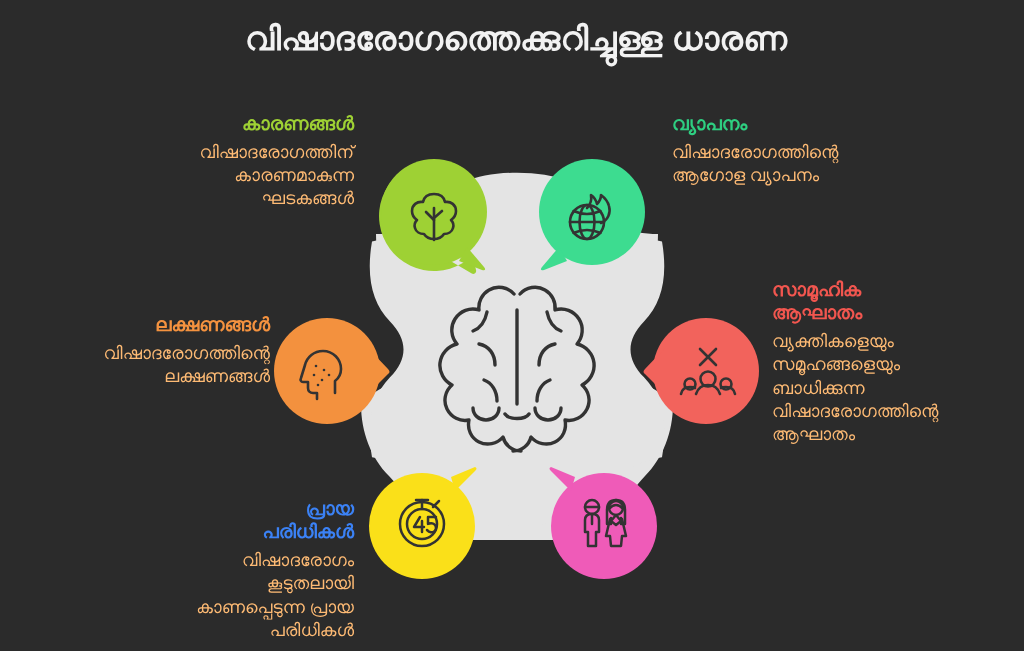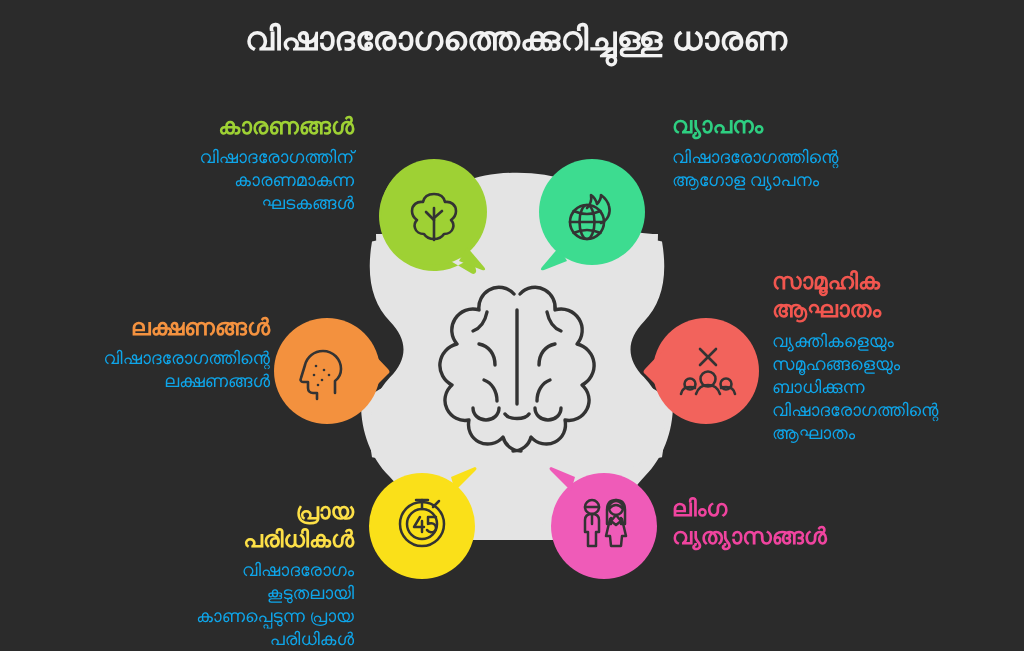--- a/index.html
+++ b/index.html
@@ -32,41 +32,41 @@
     font-weight: bold;
     letter-spacing: 0.2px;
     line-height: 1.25;
   }
 
   
   .block {
     position: absolute;
   }
   .block .heading {
-    font-size: 23px;
+    font-size: 19px;
     font-weight: bold;
     line-height: 1.22;
     margin: 0 0 6px 0;
   }
   .block .desc {
     font-size: 17.5px;
-    color: #0ea5e9;
+    color: #fdba74;
     line-height: 1.32;
     margin: 0;
     font-weight: normal;
   }
   .align-right { text-align: right; }
   .align-left  { text-align: left; font-family: Liberation Serif, serif; }
 
   
   #block-causes   { left: 18px;  top: 112px; width: 336px; }
   #block-symptoms { left: 8px;   top: 313px; width: 262px; }
   #block-age      { left: 108px; top: 497px; width: 246px; }
   #block-spread   { left: 672px; top: 112px; width: 320px; }
-  #block-social   { left: 772px; top: 268px; width: 248px; }
+  #block-social   { left: 772px; top: 278px; width: 248px; }
   #block-gender   { left: 672px; top: 495px; width: 300px; }
 
   
   #wheel {
     position: absolute;
     left: 332px;
     top: 170px;
     width: 370px;
     height: 370px;
   }
@@ -336,21 +336,21 @@
 ഘടകങ്ങൾ</div>
   </div>
 
   <div class="block align-right" id="block-symptoms">
     <div class="heading" style="color: rgb(244, 146, 63);">ലക്ഷണങ്ങൾ</div>
     <div class="desc" style="white-space: pre-line;">വിഷാദരോഗത്തിന്റെ
 ലക്ഷണങ്ങൾ</div>
   </div>
 
   <div class="block align-right" id="block-age">
-    <div class="heading" style="white-space: pre-line; color: #fde047;">പ്രായ
+    <div class="heading" style="white-space: pre-line; color: #3b82f6;">പ്രായ
 പരിധികൾ</div>
     <div class="desc" style="white-space: pre-line;">വിഷാദരോഗം
 കൂടുതലായി
 കാണപ്പെടുന്ന പ്രായ
 പരിധികൾ</div>
   </div>
 
   <div class="block align-left" id="block-spread">
     <div class="heading" style="color: rgb(46, 207, 129);">വ്യാപനം</div>
     <div class="desc" style="white-space: pre-line;">വിഷാദരോഗത്തിന്റെ
@@ -361,17 +361,15 @@
     <div class="heading" style="white-space: pre-line; color: rgb(242, 86, 79);">സാമൂഹിക
 ആഘാതം</div>
     <div class="desc" style="white-space: pre-line;">വ്യക്തികളെയും
 സമൂഹങ്ങളെയും
 ബാധിക്കുന്ന
 വിഷാദരോഗത്തിന്റെ
 ആഘാതം</div>
   </div>
 
   <div class="block align-left" id="block-gender">
-    <div class="heading" style="white-space: pre-line; color: rgb(240, 68, 159);">ലിംഗ
-വ്യത്യാസങ്ങൾ</div>
   </div>
 
 </div>
 
 </body></html>

